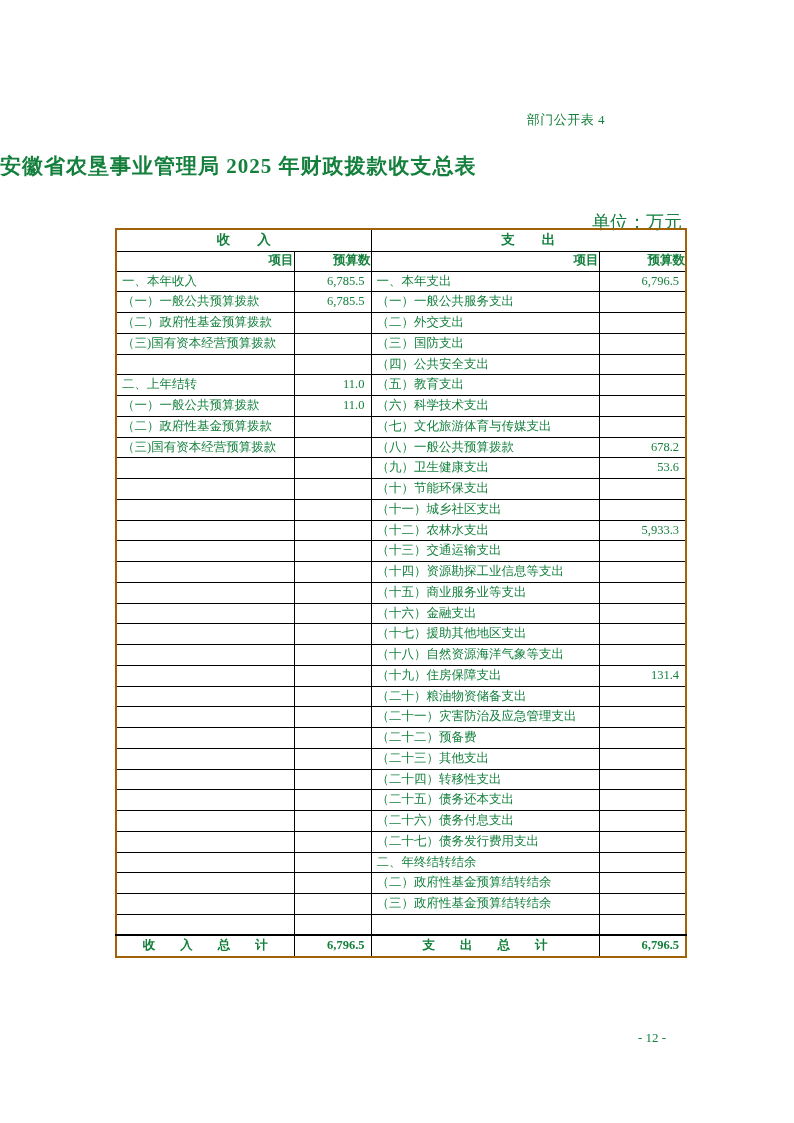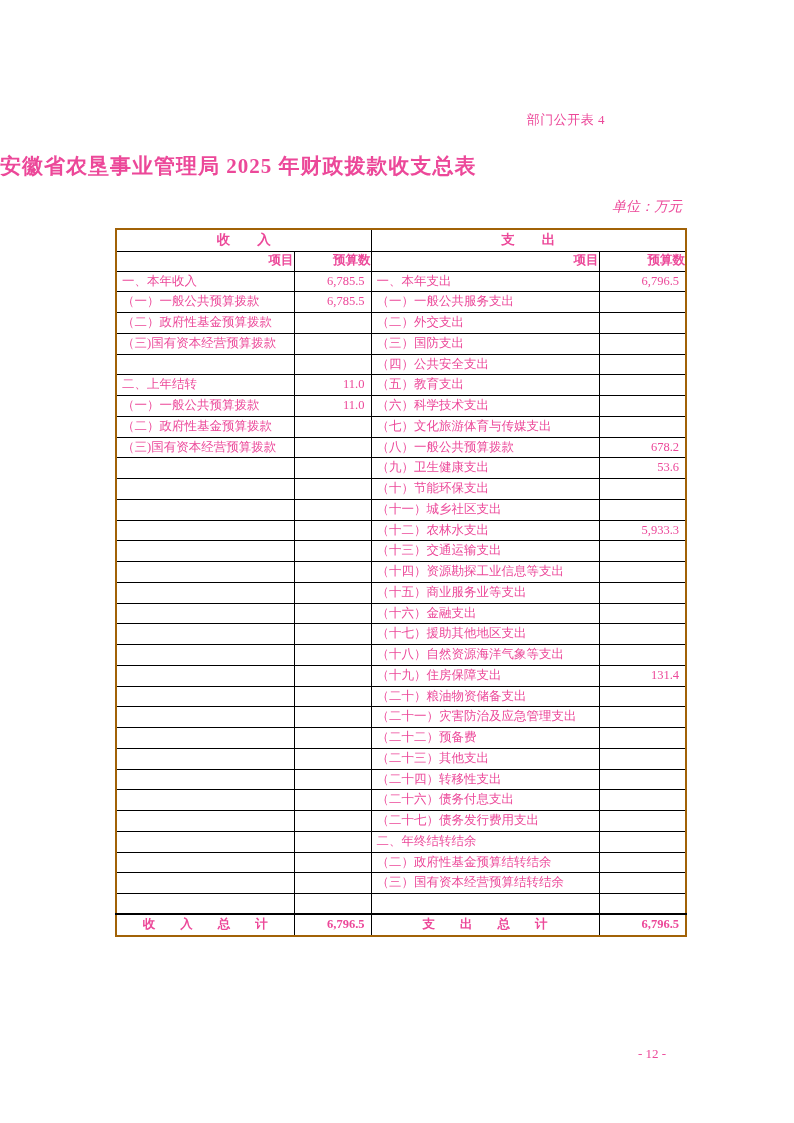--- a/index.html
+++ b/index.html
@@ -2,37 +2,36 @@
 <html><head>
 <meta charset="utf-8">
 <style>
   * { margin:0; padding:0; box-sizing:border-box; }
   html,body { background:#888; }
   .page {
     position:relative;
     width:794px; height:1123px;
     margin:0 auto;
     background:#ffffff;
-    color:#ec4899;
+    color:#15803d;
     font-family:"Liberation Serif","DejaVu Serif",serif;
     overflow:hidden;
   }
   .doc-label {
     position:absolute; top:111px; right:189px;
     font-size:13px; letter-spacing:0.5px;
   }
   .title {
     position:absolute; top:152px; left:0; width:100%;
     text-align:left;
     font-size:21px; font-weight:bold; letter-spacing:1px;
   }
   .unit {
-    position:absolute; top:198px; right:112px;
-    font-size:14px;
-    font-style:italic;
+    position:absolute; top:210px; right:112px;
+    font-size:18px;
   }
   table.budget {
     position:absolute; left:115px; top:228px;
     width:570px;
     border-collapse:collapse;
     table-layout:fixed;
     border:2px solid #a16207;
   }
   table.budget th, table.budget td {
     border:1px solid #000;
@@ -49,21 +48,20 @@
   td.num  { text-align:right; padding-right:6px; }
   tr.total td {
     height:22px;
     border-top:2px solid #000;
     font-weight:bold;
   }
   tr.total td.lbl { text-align:center; }
   .page-number {
     position:absolute; top:1030px; left:638px;
     font-size:13px;
-    margin-top:16px;
   }
 </style>
 </head>
 <body>
 
 <div class="page">
 
   <div class="doc-label">部门公开表 4</div>
 
   <div class="title">安徽省农垦事业管理局 2025 年财政拨款收支总表</div>
@@ -236,20 +234,26 @@
         </tr>
         <tr>
           <td class="item">&nbsp;</td>
           <td class="num">&nbsp;</td>
           <td class="item">（二十四）转移性支出</td>
           <td class="num">&nbsp;</td>
         </tr>
         <tr>
           <td class="item">&nbsp;</td>
           <td class="num">&nbsp;</td>
+          <td class="item">（二十五）债务还本支出</td>
+          <td class="num">&nbsp;</td>
+        </tr>
+        <tr>
+          <td class="item">&nbsp;</td>
+          <td class="num">&nbsp;</td>
           <td class="item">（二十六）债务付息支出</td>
           <td class="num">&nbsp;</td>
         </tr>
         <tr>
           <td class="item">&nbsp;</td>
           <td class="num">&nbsp;</td>
           <td class="item">（二十七）债务发行费用支出</td>
           <td class="num">&nbsp;</td>
         </tr>
         <tr>
@@ -260,21 +264,21 @@
         </tr>
         <tr>
           <td class="item">&nbsp;</td>
           <td class="num">&nbsp;</td>
           <td class="item">（二）政府性基金预算结转结余</td>
           <td class="num">&nbsp;</td>
         </tr>
         <tr>
           <td class="item">&nbsp;</td>
           <td class="num">&nbsp;</td>
-          <td class="item">（三）国有资本经营预算结转结余</td>
+          <td class="item">（三）政府性基金预算结转结余</td>
           <td class="num">&nbsp;</td>
         </tr>
         <tr>
           <td class="item">&nbsp;</td>
           <td class="num">&nbsp;</td>
           <td class="item">&nbsp;</td>
           <td class="num">&nbsp;</td>
         </tr>
       </tbody>
     <tfoot>

